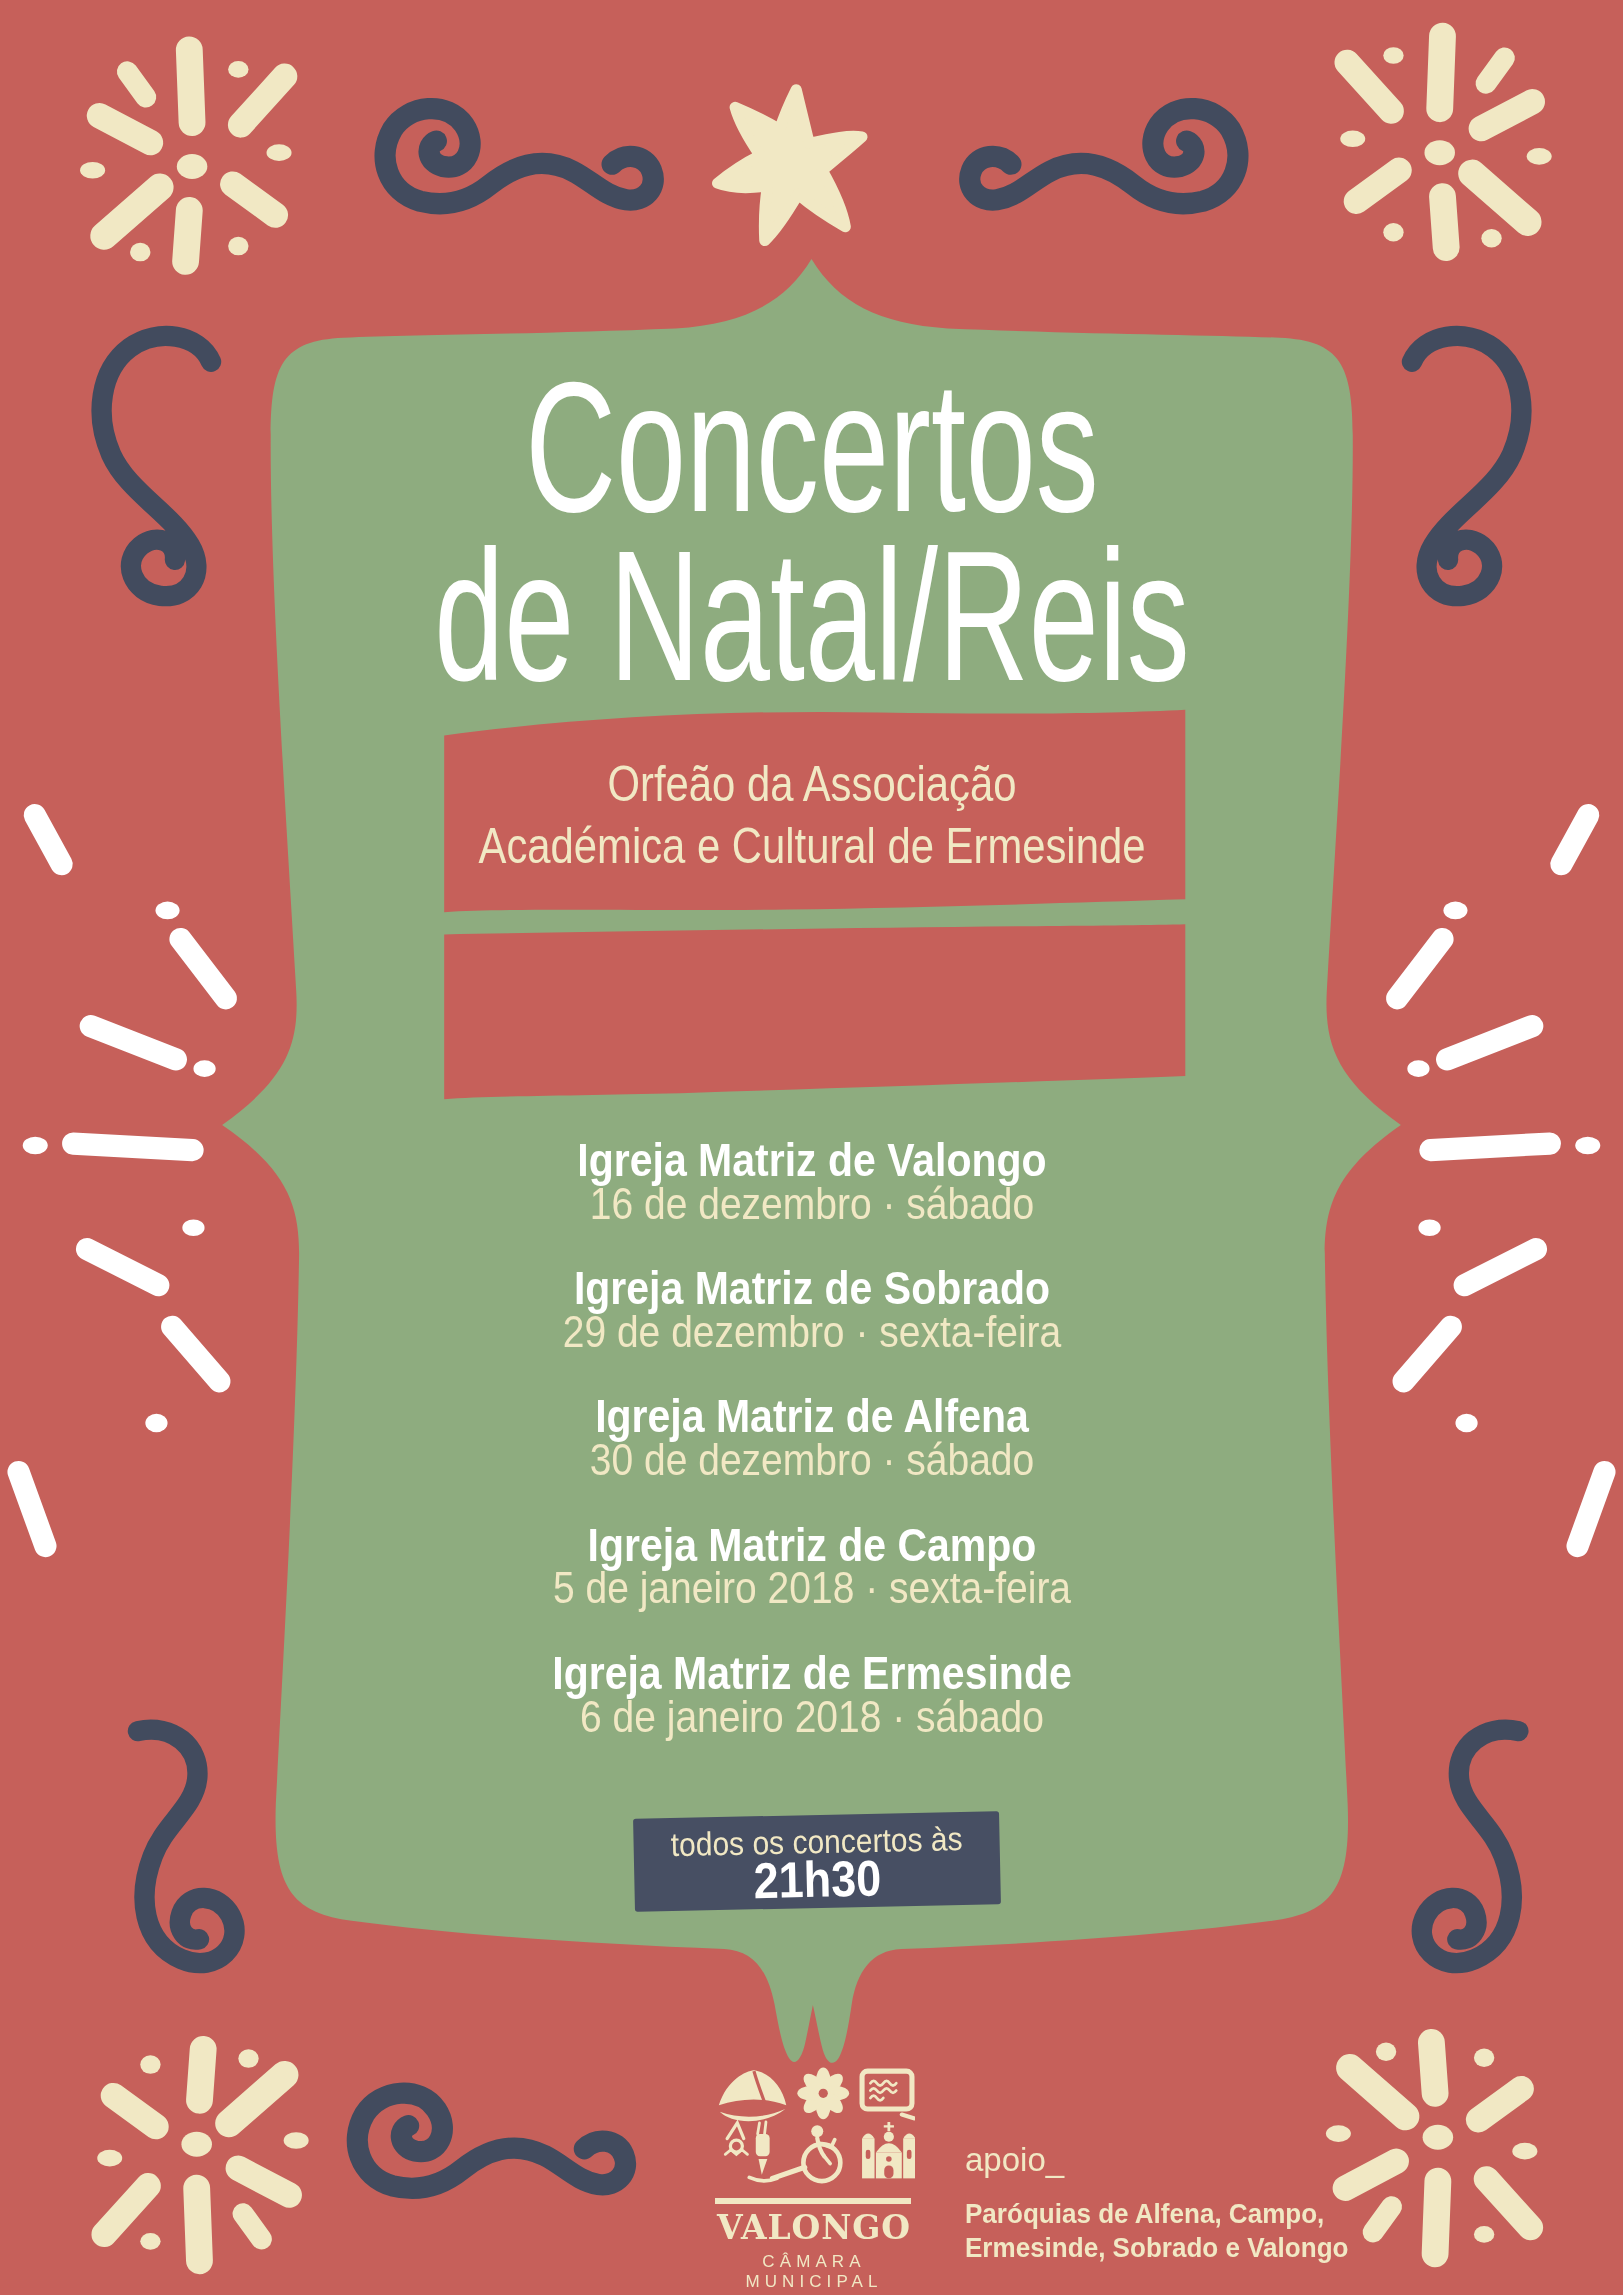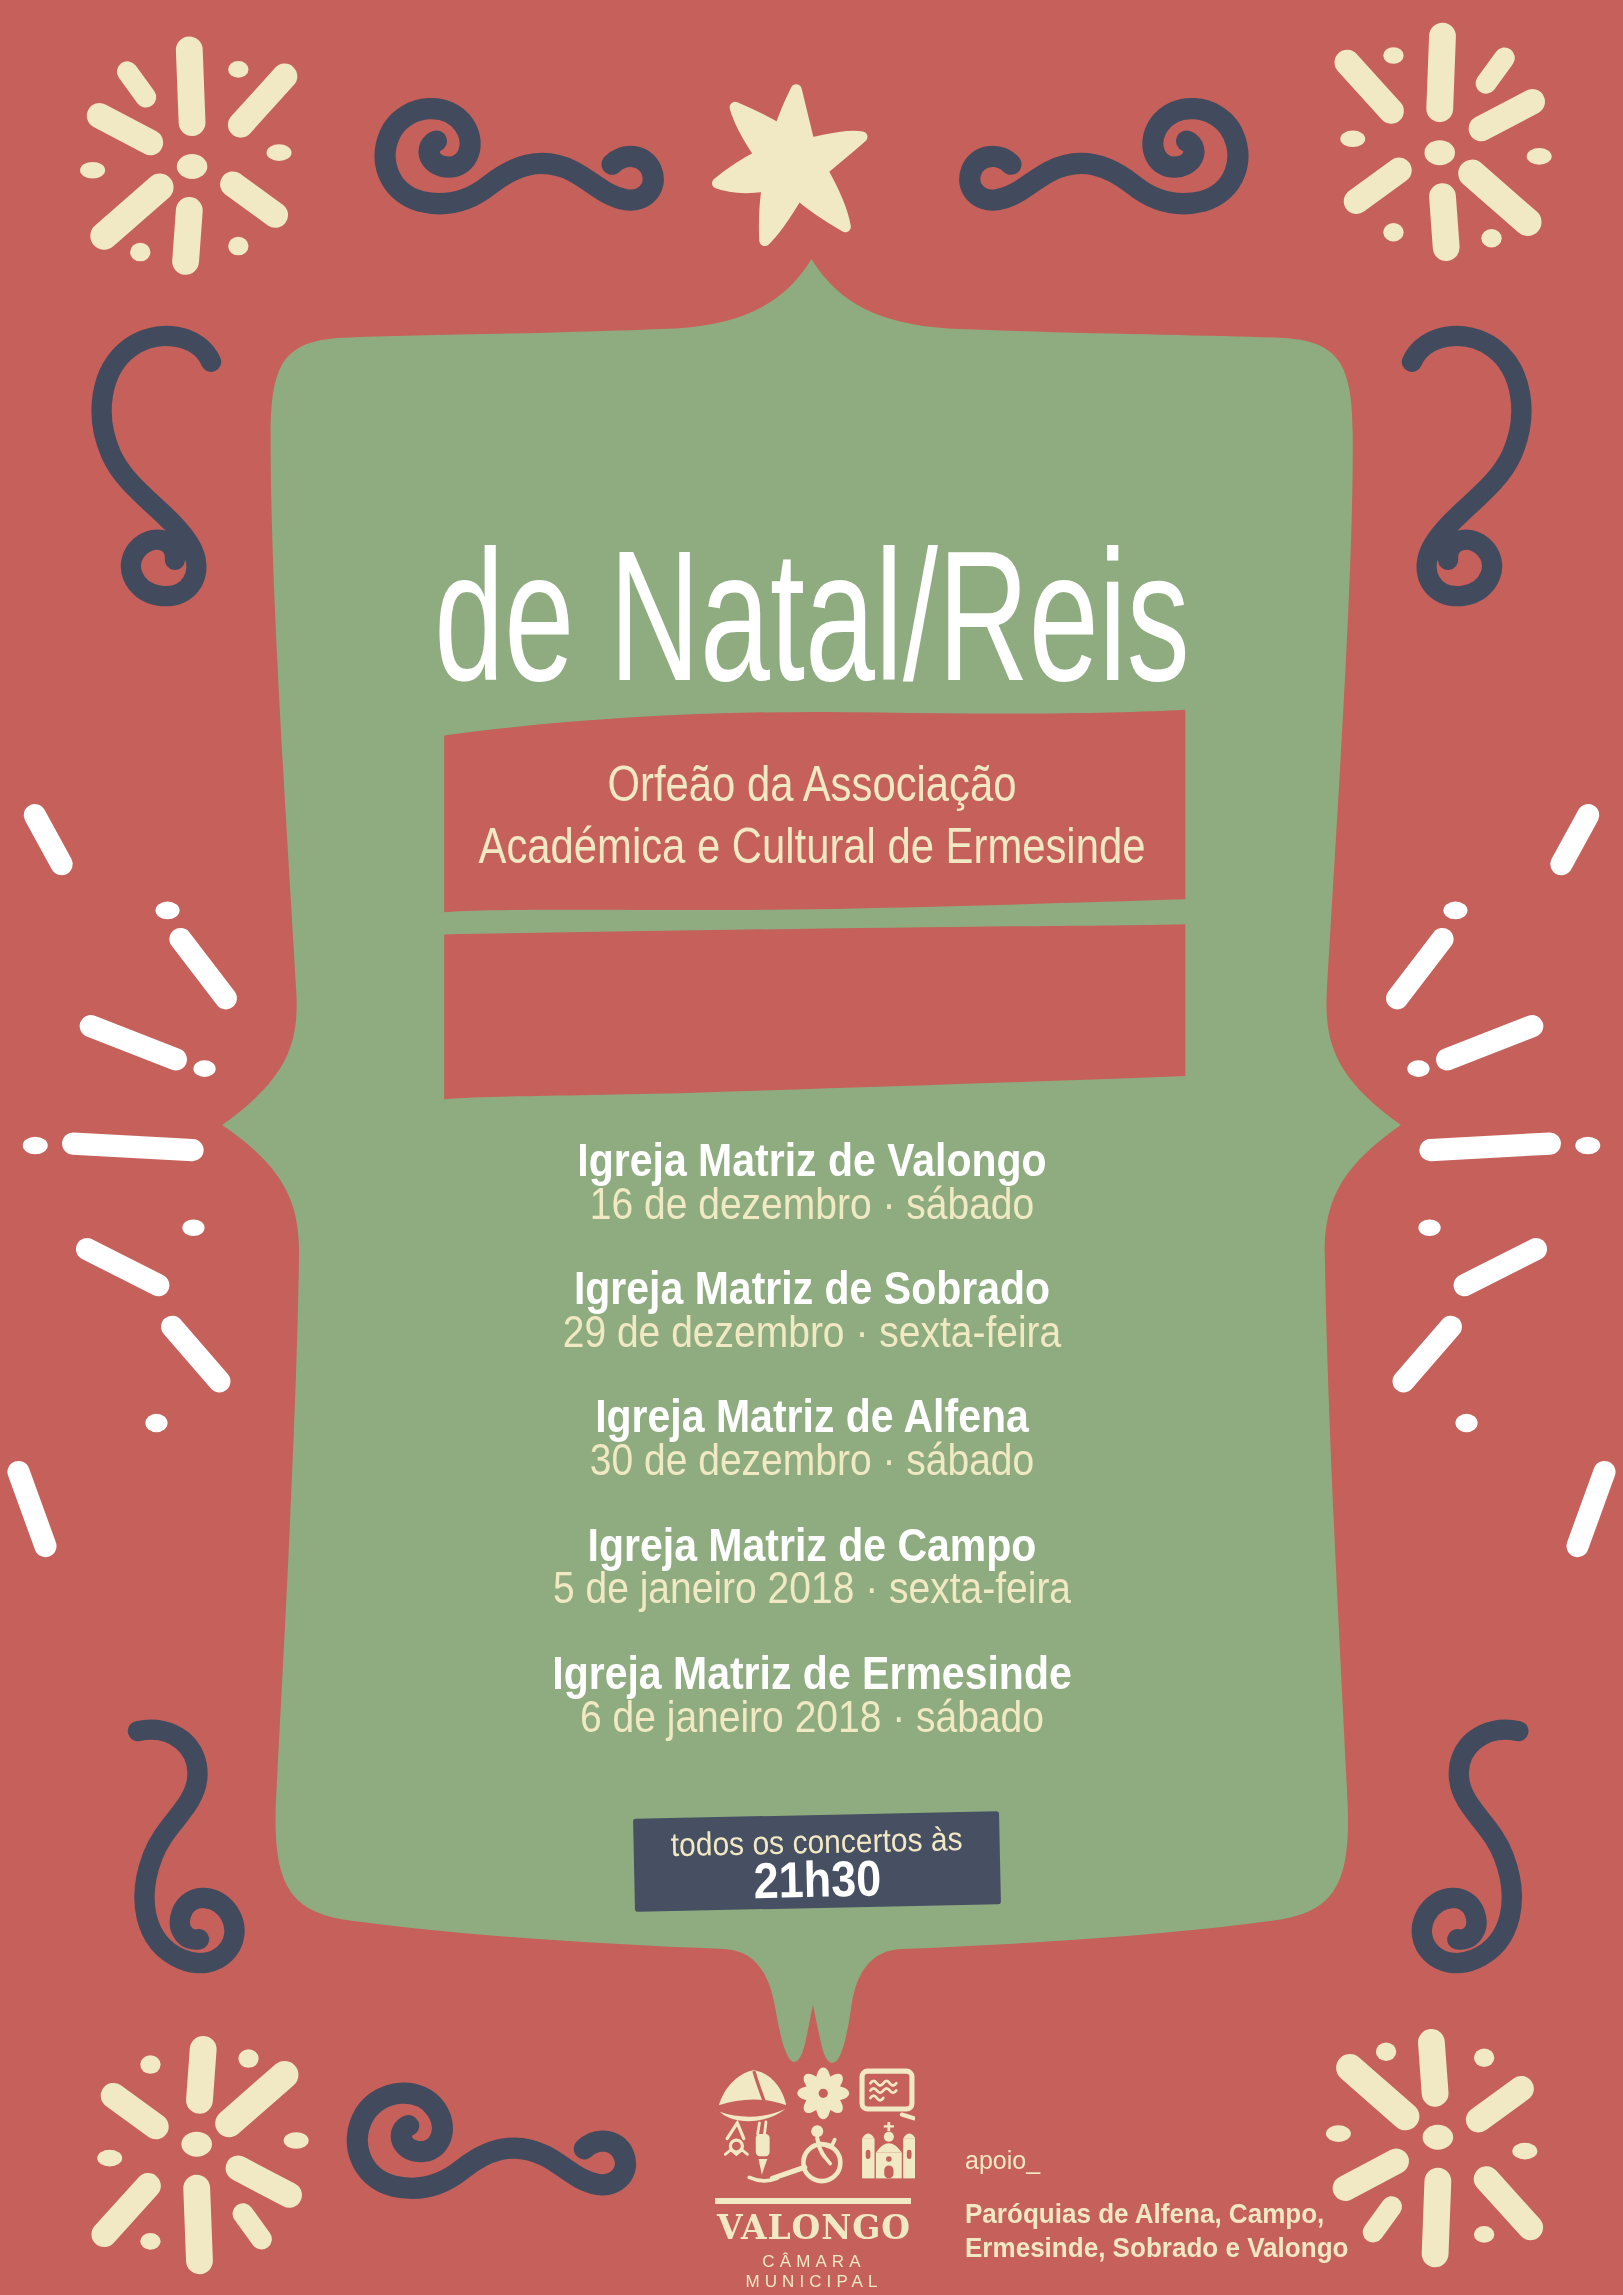--- a/index.html
+++ b/index.html
@@ -21,21 +21,21 @@
          line-height:39px;transform:scaleY(1.1);}
   .timebox .l2{position:absolute;left:0;right:0;top:40px;color:#FFFFFF;font-size:45px;
          line-height:50px;font-weight:700;transform:scaleY(1.12);}
   .logoblock{position:absolute;left:713px;top:2061px;width:202px;text-align:center;}
   .logorule{position:absolute;left:715px;top:2198px;width:196px;height:5.6px;background:#F1E8C4;}
   .logoname{position:absolute;left:713px;top:2206px;width:202px;text-align:center;color:#F1E8C4;
          font-family:"DejaVu Serif",serif;font-weight:700;font-size:33px;line-height:44px;letter-spacing:0.9px;}
   .logosub{position:absolute;left:713px;top:2252px;width:202px;text-align:center;color:#F1E8C4;
          font-weight:400;font-size:17px;letter-spacing:5.1px;}
   .apoio{position:absolute;left:965px;top:2145px;width:453px;color:#F1E8C4;text-align:left;}
-  .apoio .lbl{font-size:25px;line-height:30px;font-weight:400;}
+  .apoio .lbl{font-size:33px;line-height:30px;font-weight:400;}
   .apoio .big{font-size:28px;line-height:34px;font-weight:700;transform:scaleX(.93);
          transform-origin:0 50%;white-space:nowrap;}
   .apoio .biglines{margin-top:22px;}
 </style>
 </head>
 <body>
 
 <div class="poster">
 
   <svg class="bg" width="1623" height="2295" viewBox="0 0 3508 4961">
@@ -153,20 +153,23 @@
       <use href="#curlS"></use>
       <use href="#curlS" transform="translate(3580 0) scale(-1 1)"></use>
     </g>
 
     <g>
       <use href="#rays"></use>
       <use href="#rays" transform="translate(3508 0) scale(-1 1)"></use>
     </g>
   </svg>
 
+  <div class="col" style="top:370px">
+    <div class="title">Concertos</div>
+  </div>
   <div class="col" style="top:539px">
     <div class="title">de Natal/Reis</div>
   </div>
 
   <div class="col" style="top:753px">
     <div class="bannertxt">Orfeão da Associação</div>
     <div class="bannertxt">Académica e Cultural de Ermesinde</div>
   </div>
 
   <div class="col" style="top:0;height:2295px">

